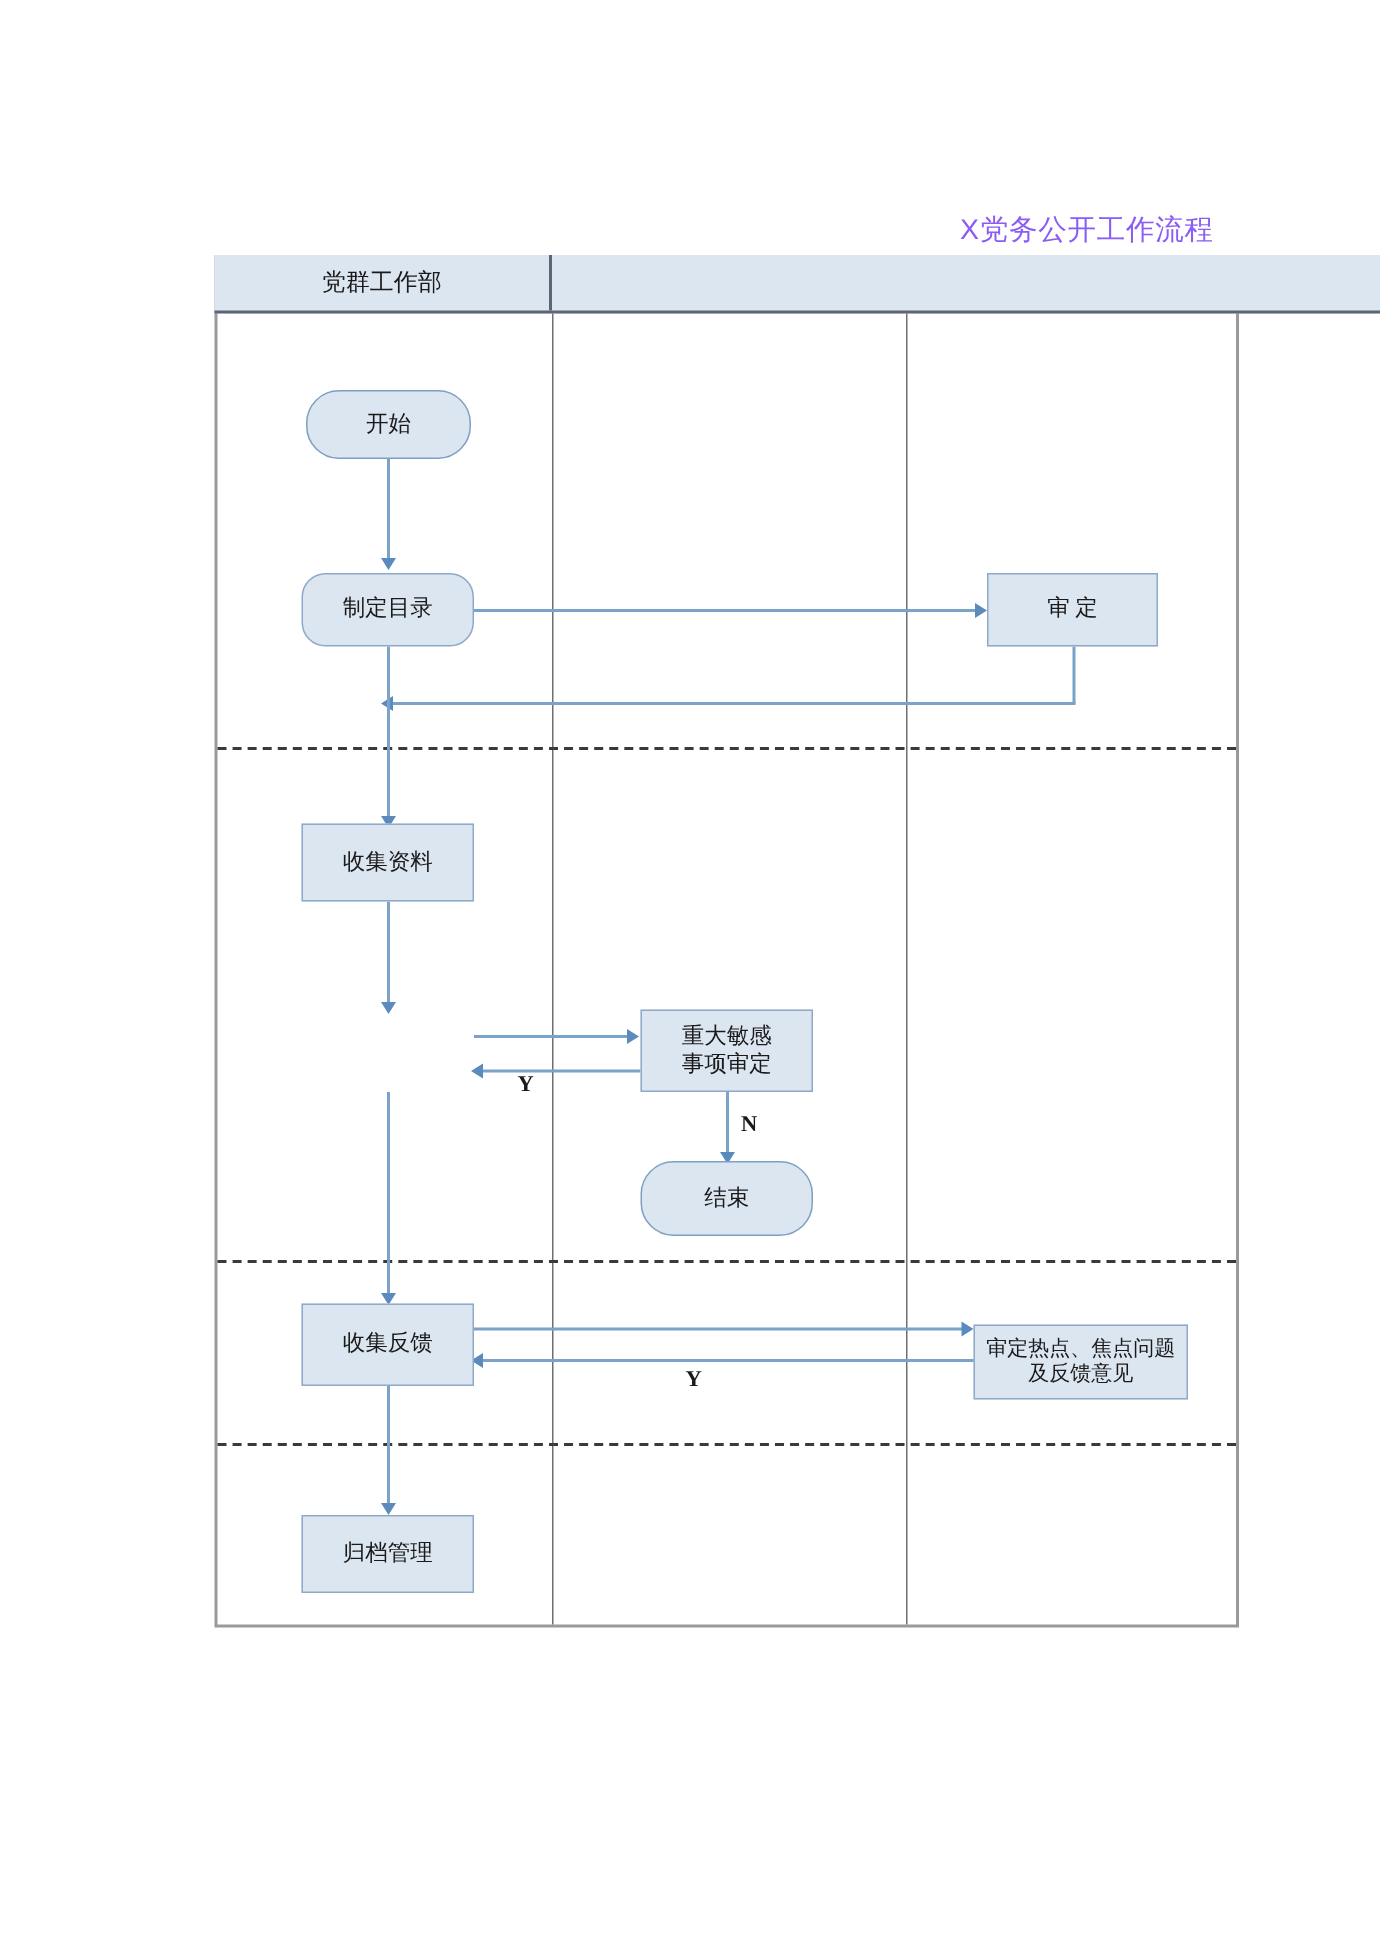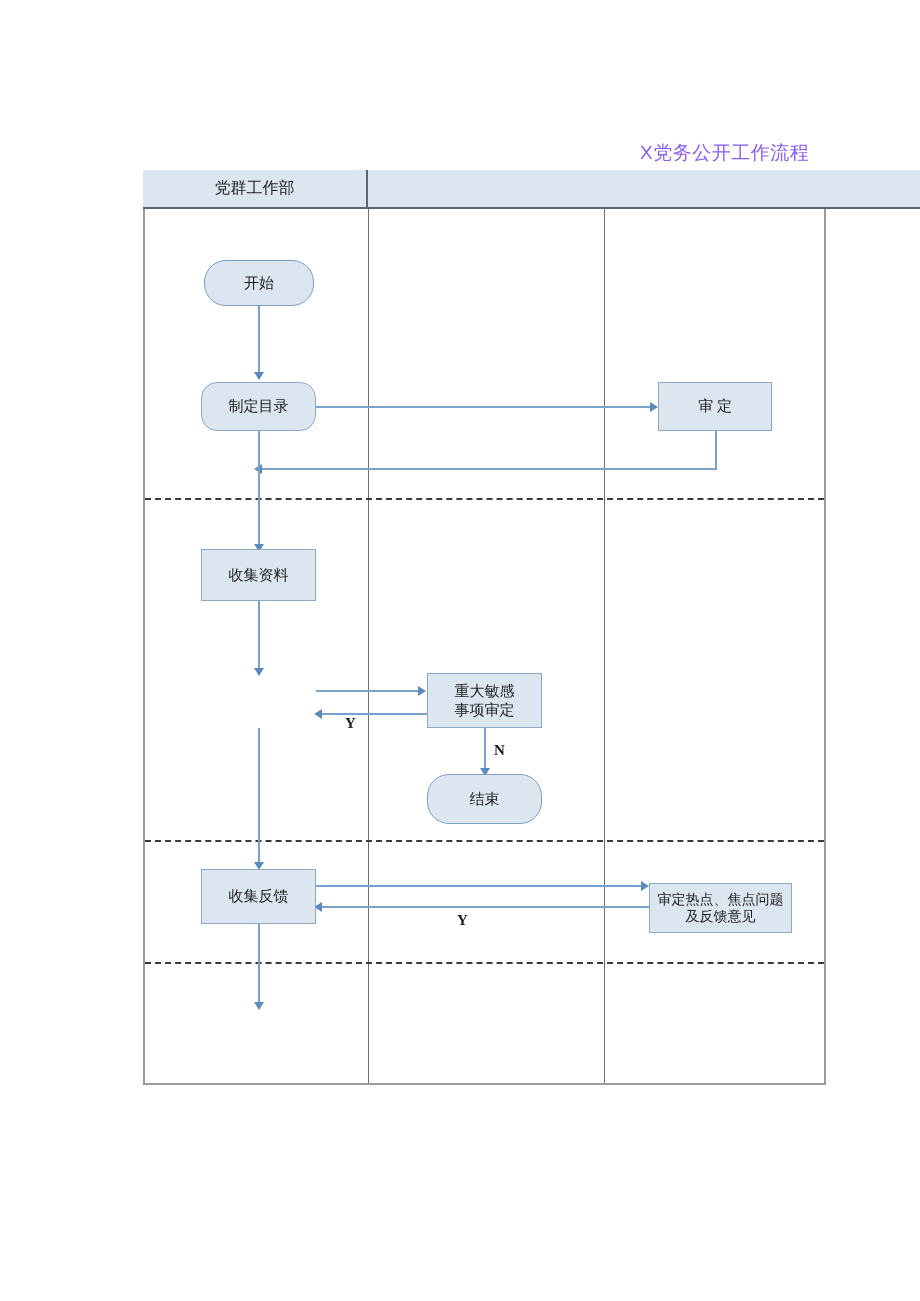--- a/index.html
+++ b/index.html
@@ -217,14 +217,15 @@
   <div class="node" style="left:427px; top:673px; width:115px; height:55px; white-space:pre-line;">重大敏感
 事项审定</div>
 
   <div class="node" style="left:201px; top:869px; width:115px; height:55px;">收集反馈</div>
 
   <div class="node terminator" style="left:427px; top:774px; width:115px; height:50px;">结束</div>
 
   <div class="node" style="left:649px; top:871px; width:143px; height:50px; white-space:pre-line; font-size:14px;margin-top:12px;">审定热点、焦点问题
 及反馈意见</div>
 
+  <div class="node" style="left:201px; top:1010px; width:115px; height:52px;">归档管理</div>
 
 </div>
 
 </body></html>

